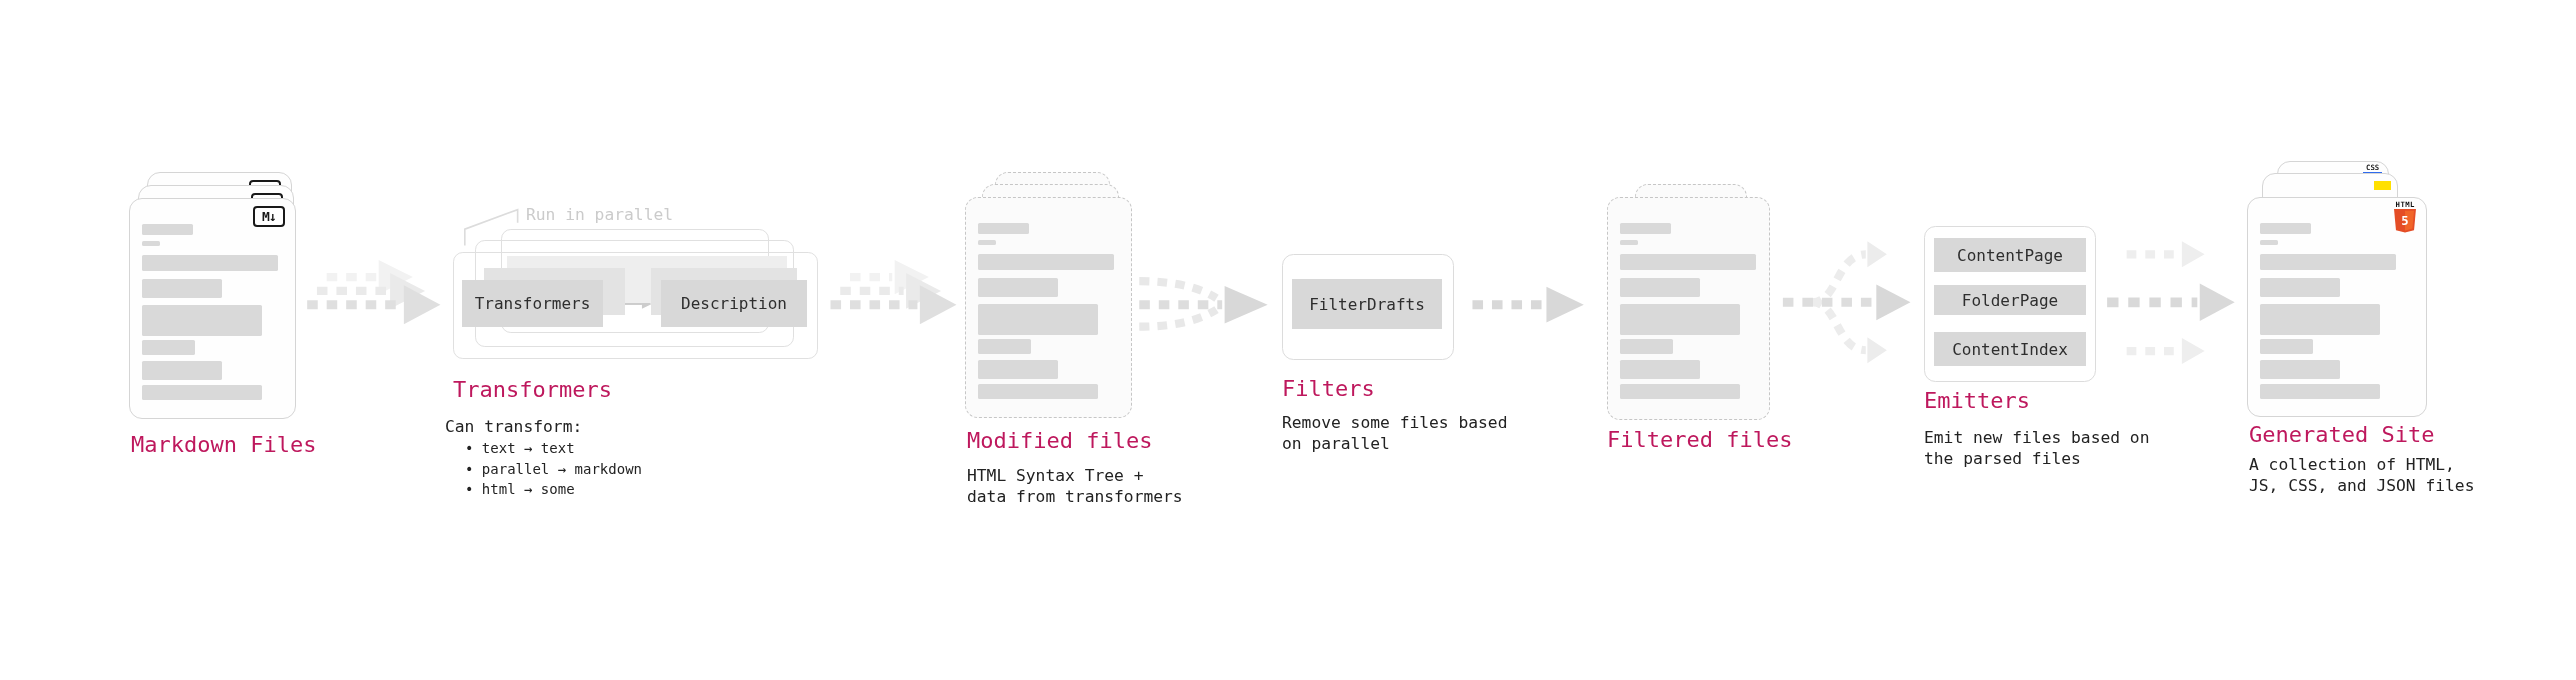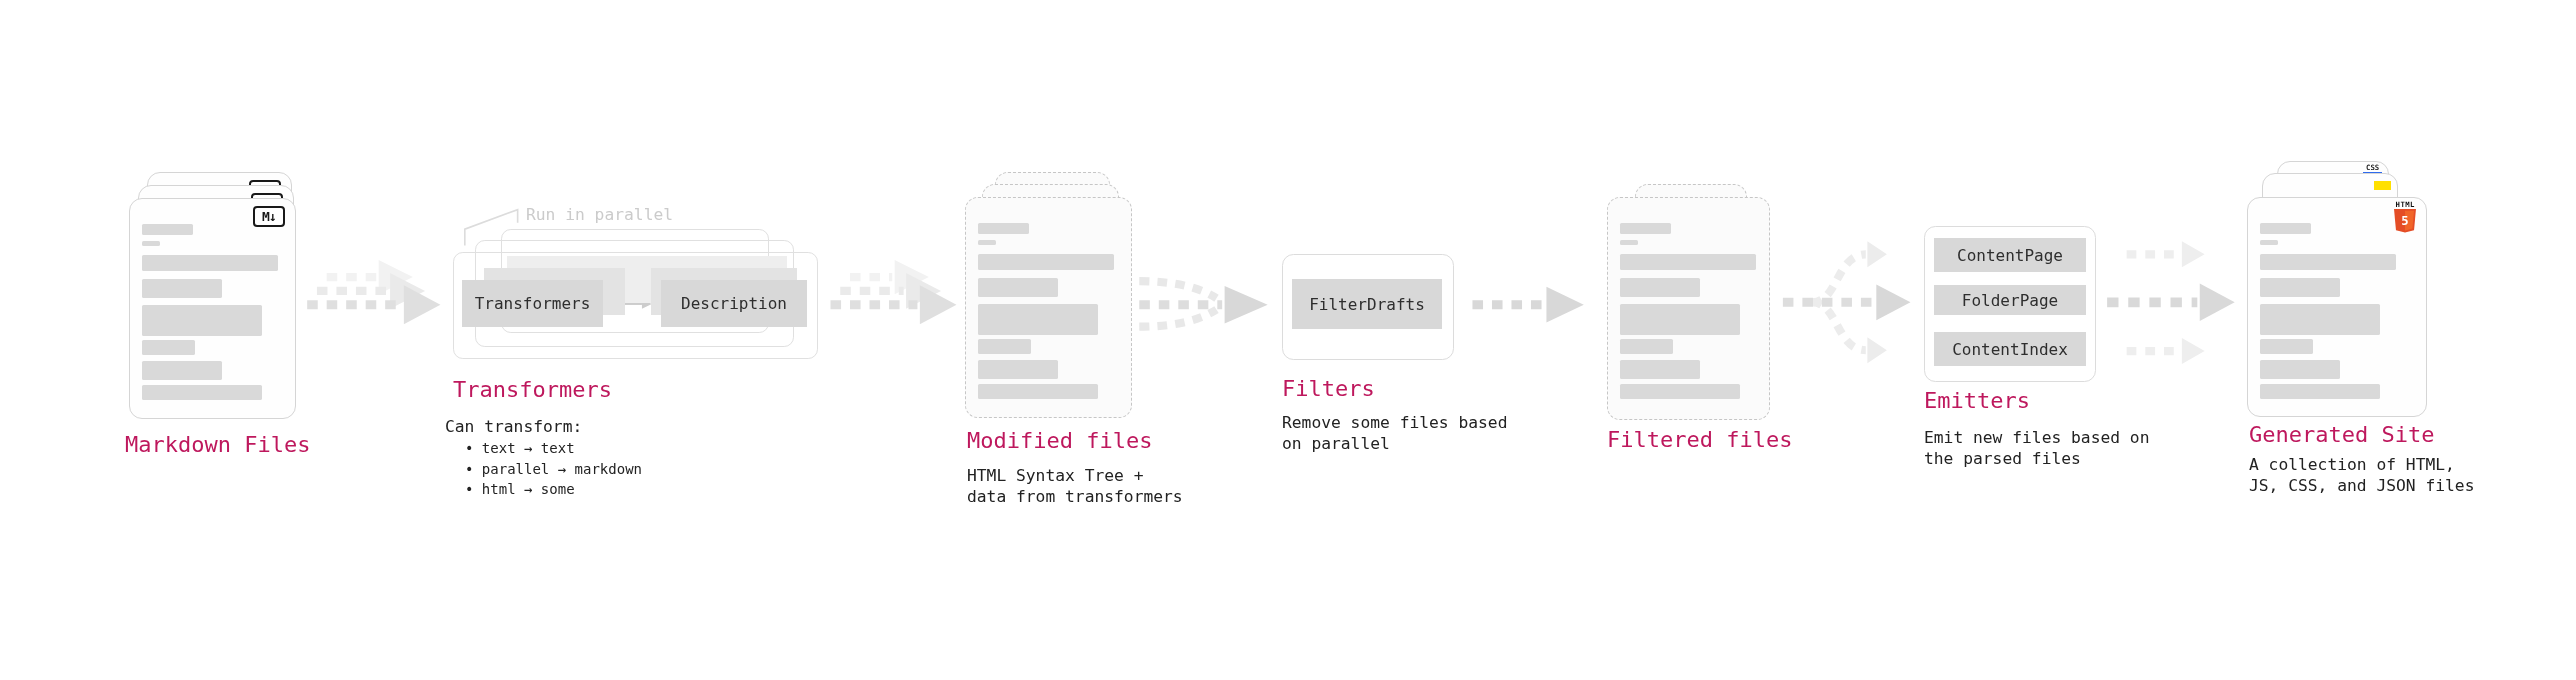--- a/index.html
+++ b/index.html
@@ -121,21 +121,21 @@
       <div class="md-badge">M↓</div>
       <div class="bar b1"></div>
       <div class="bar b2"></div>
       <div class="bar b3"></div>
       <div class="bar b4"></div>
       <div class="bar b5"></div>
       <div class="bar b6"></div>
       <div class="bar b7"></div>
       <div class="bar b8"></div>
     </div>
-    <div class="heading" style="left:125px;top:432px">Markdown Files</div>
+    <div class="heading" style="left:131px;top:432px">Markdown Files</div>
   </div>
 
   <div>
     <div class="obox" style="left:501px;top:229px;width:268px;height:104px"></div>
     <div class="obox" style="left:475px;top:240px;width:319px;height:107px"></div>
     <div class="obox" style="left:453px;top:252px;width:365px;height:107px"></div>
 
     <div class="pill ghost2" style="left:507px;top:256px;width:141px;height:47px"></div>
     <div class="pill ghost1" style="left:484px;top:268px;width:141px;height:47px"></div>
     <div class="pill" style="left:462px;top:280px;width:141px;height:47px">Transformers</div>

